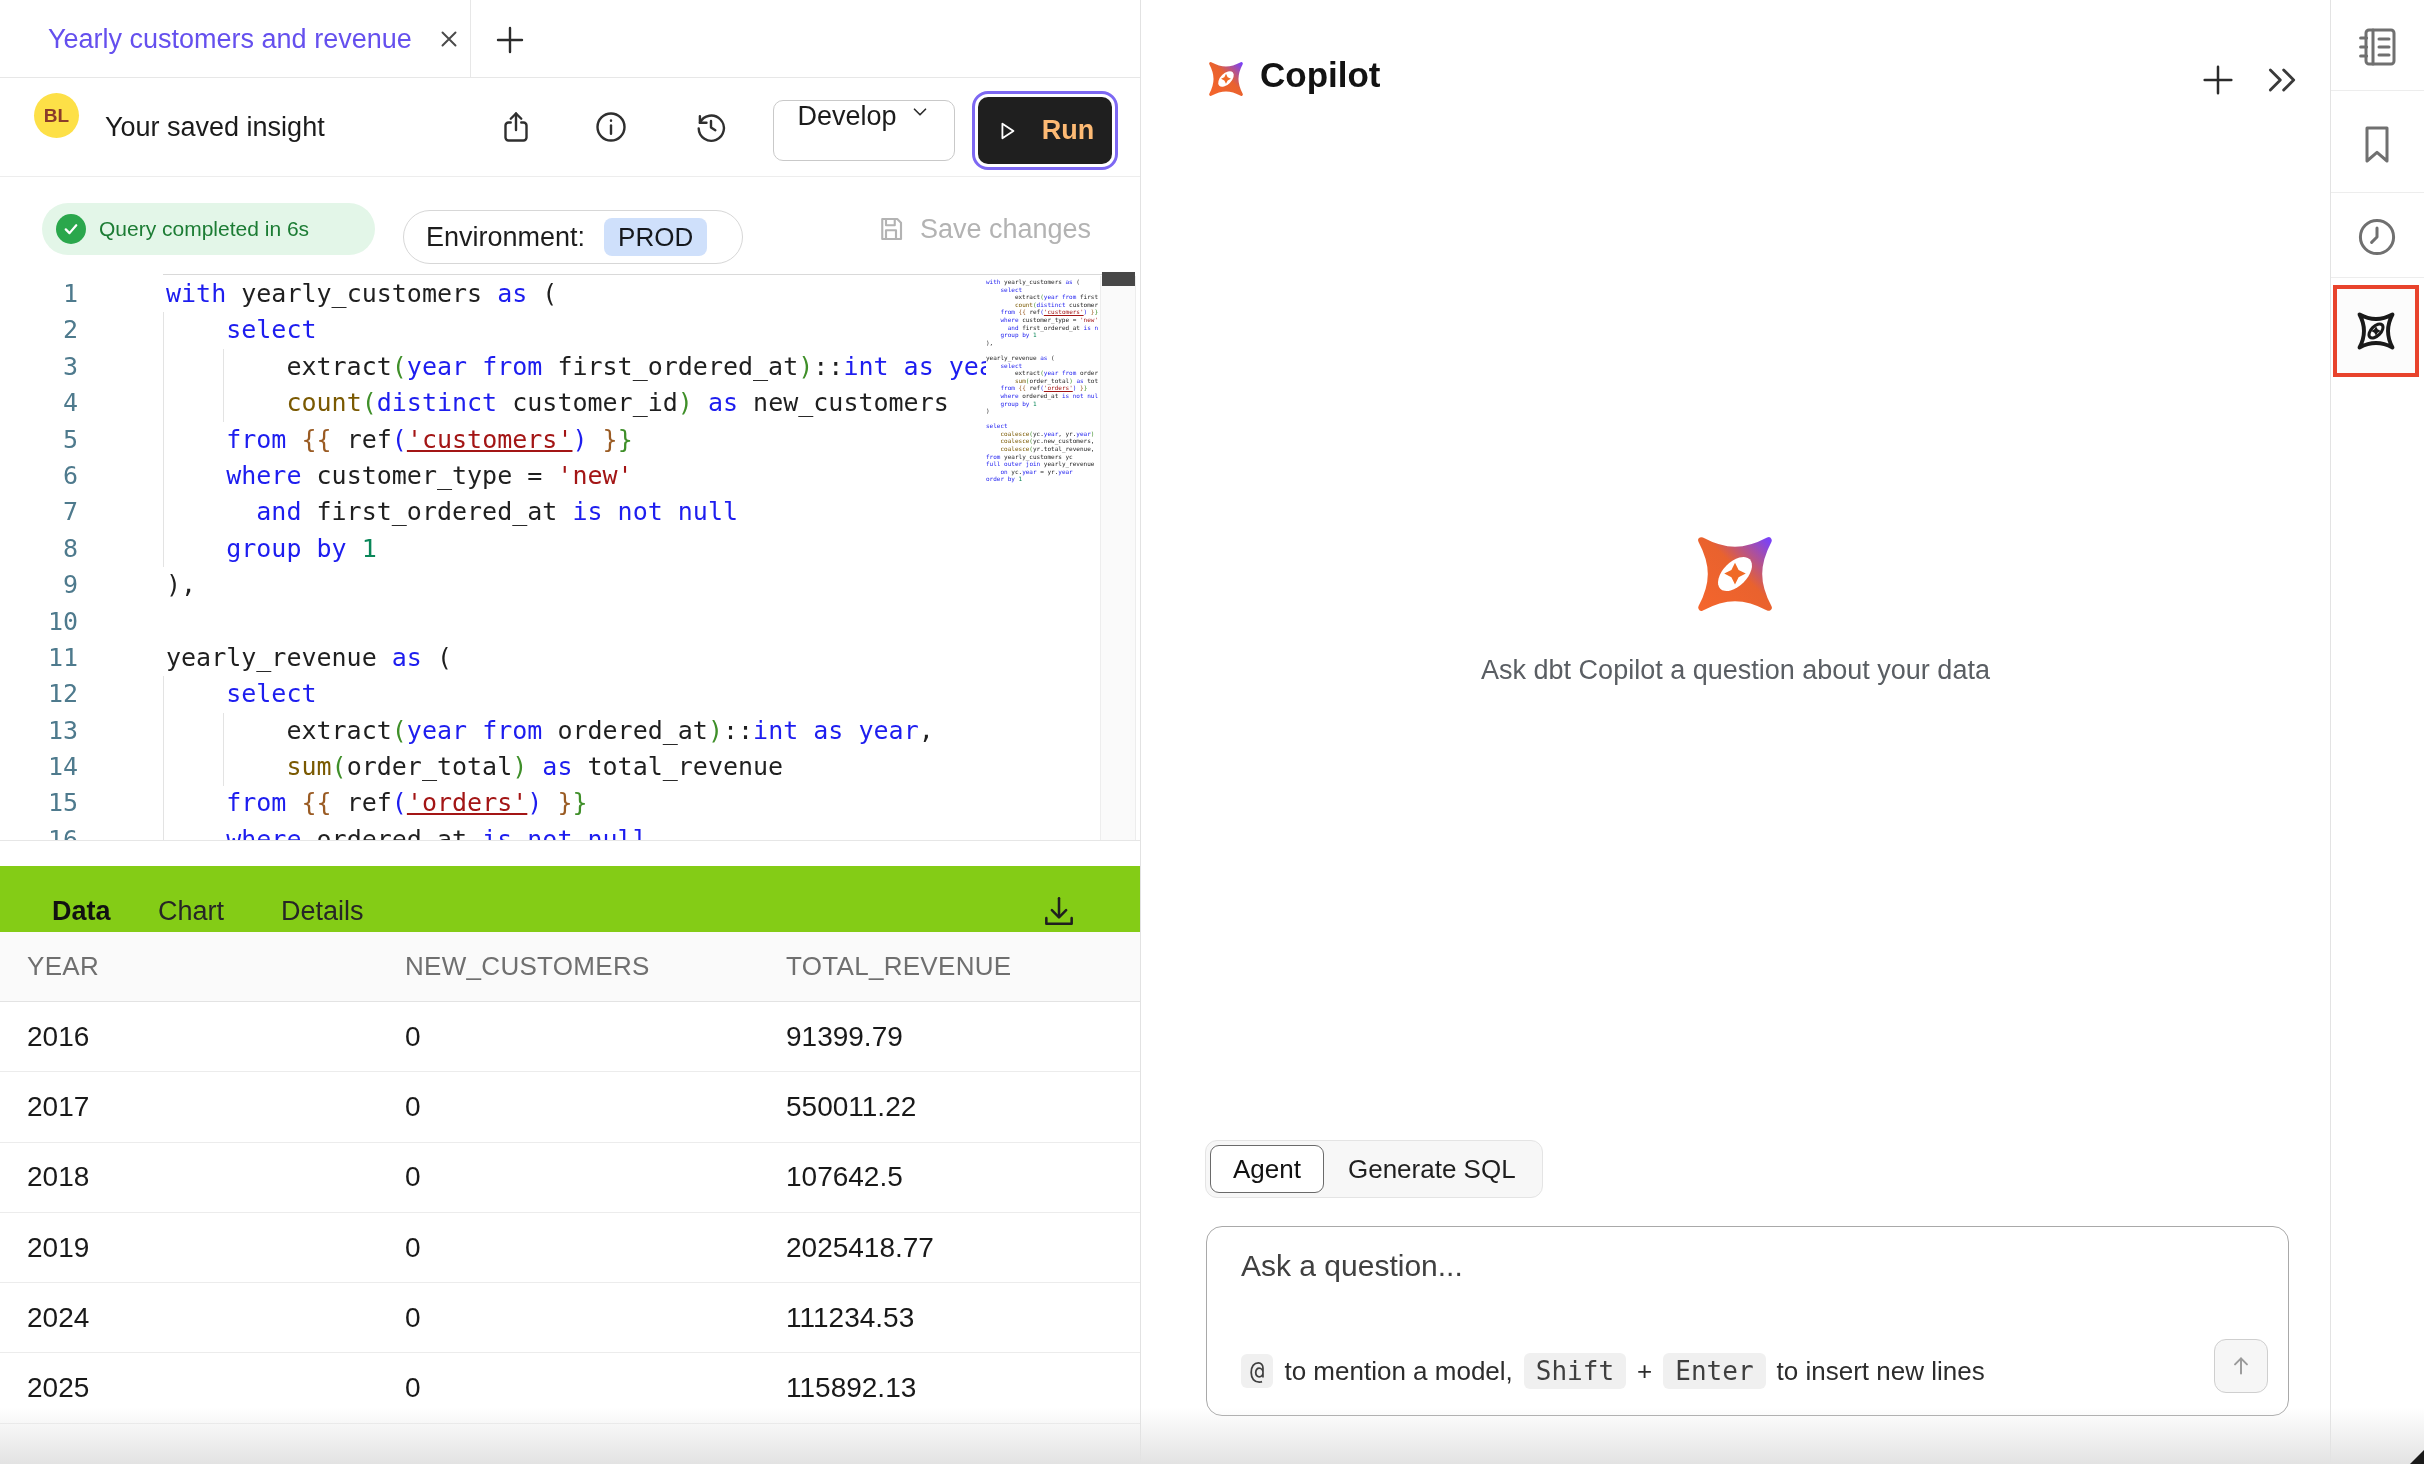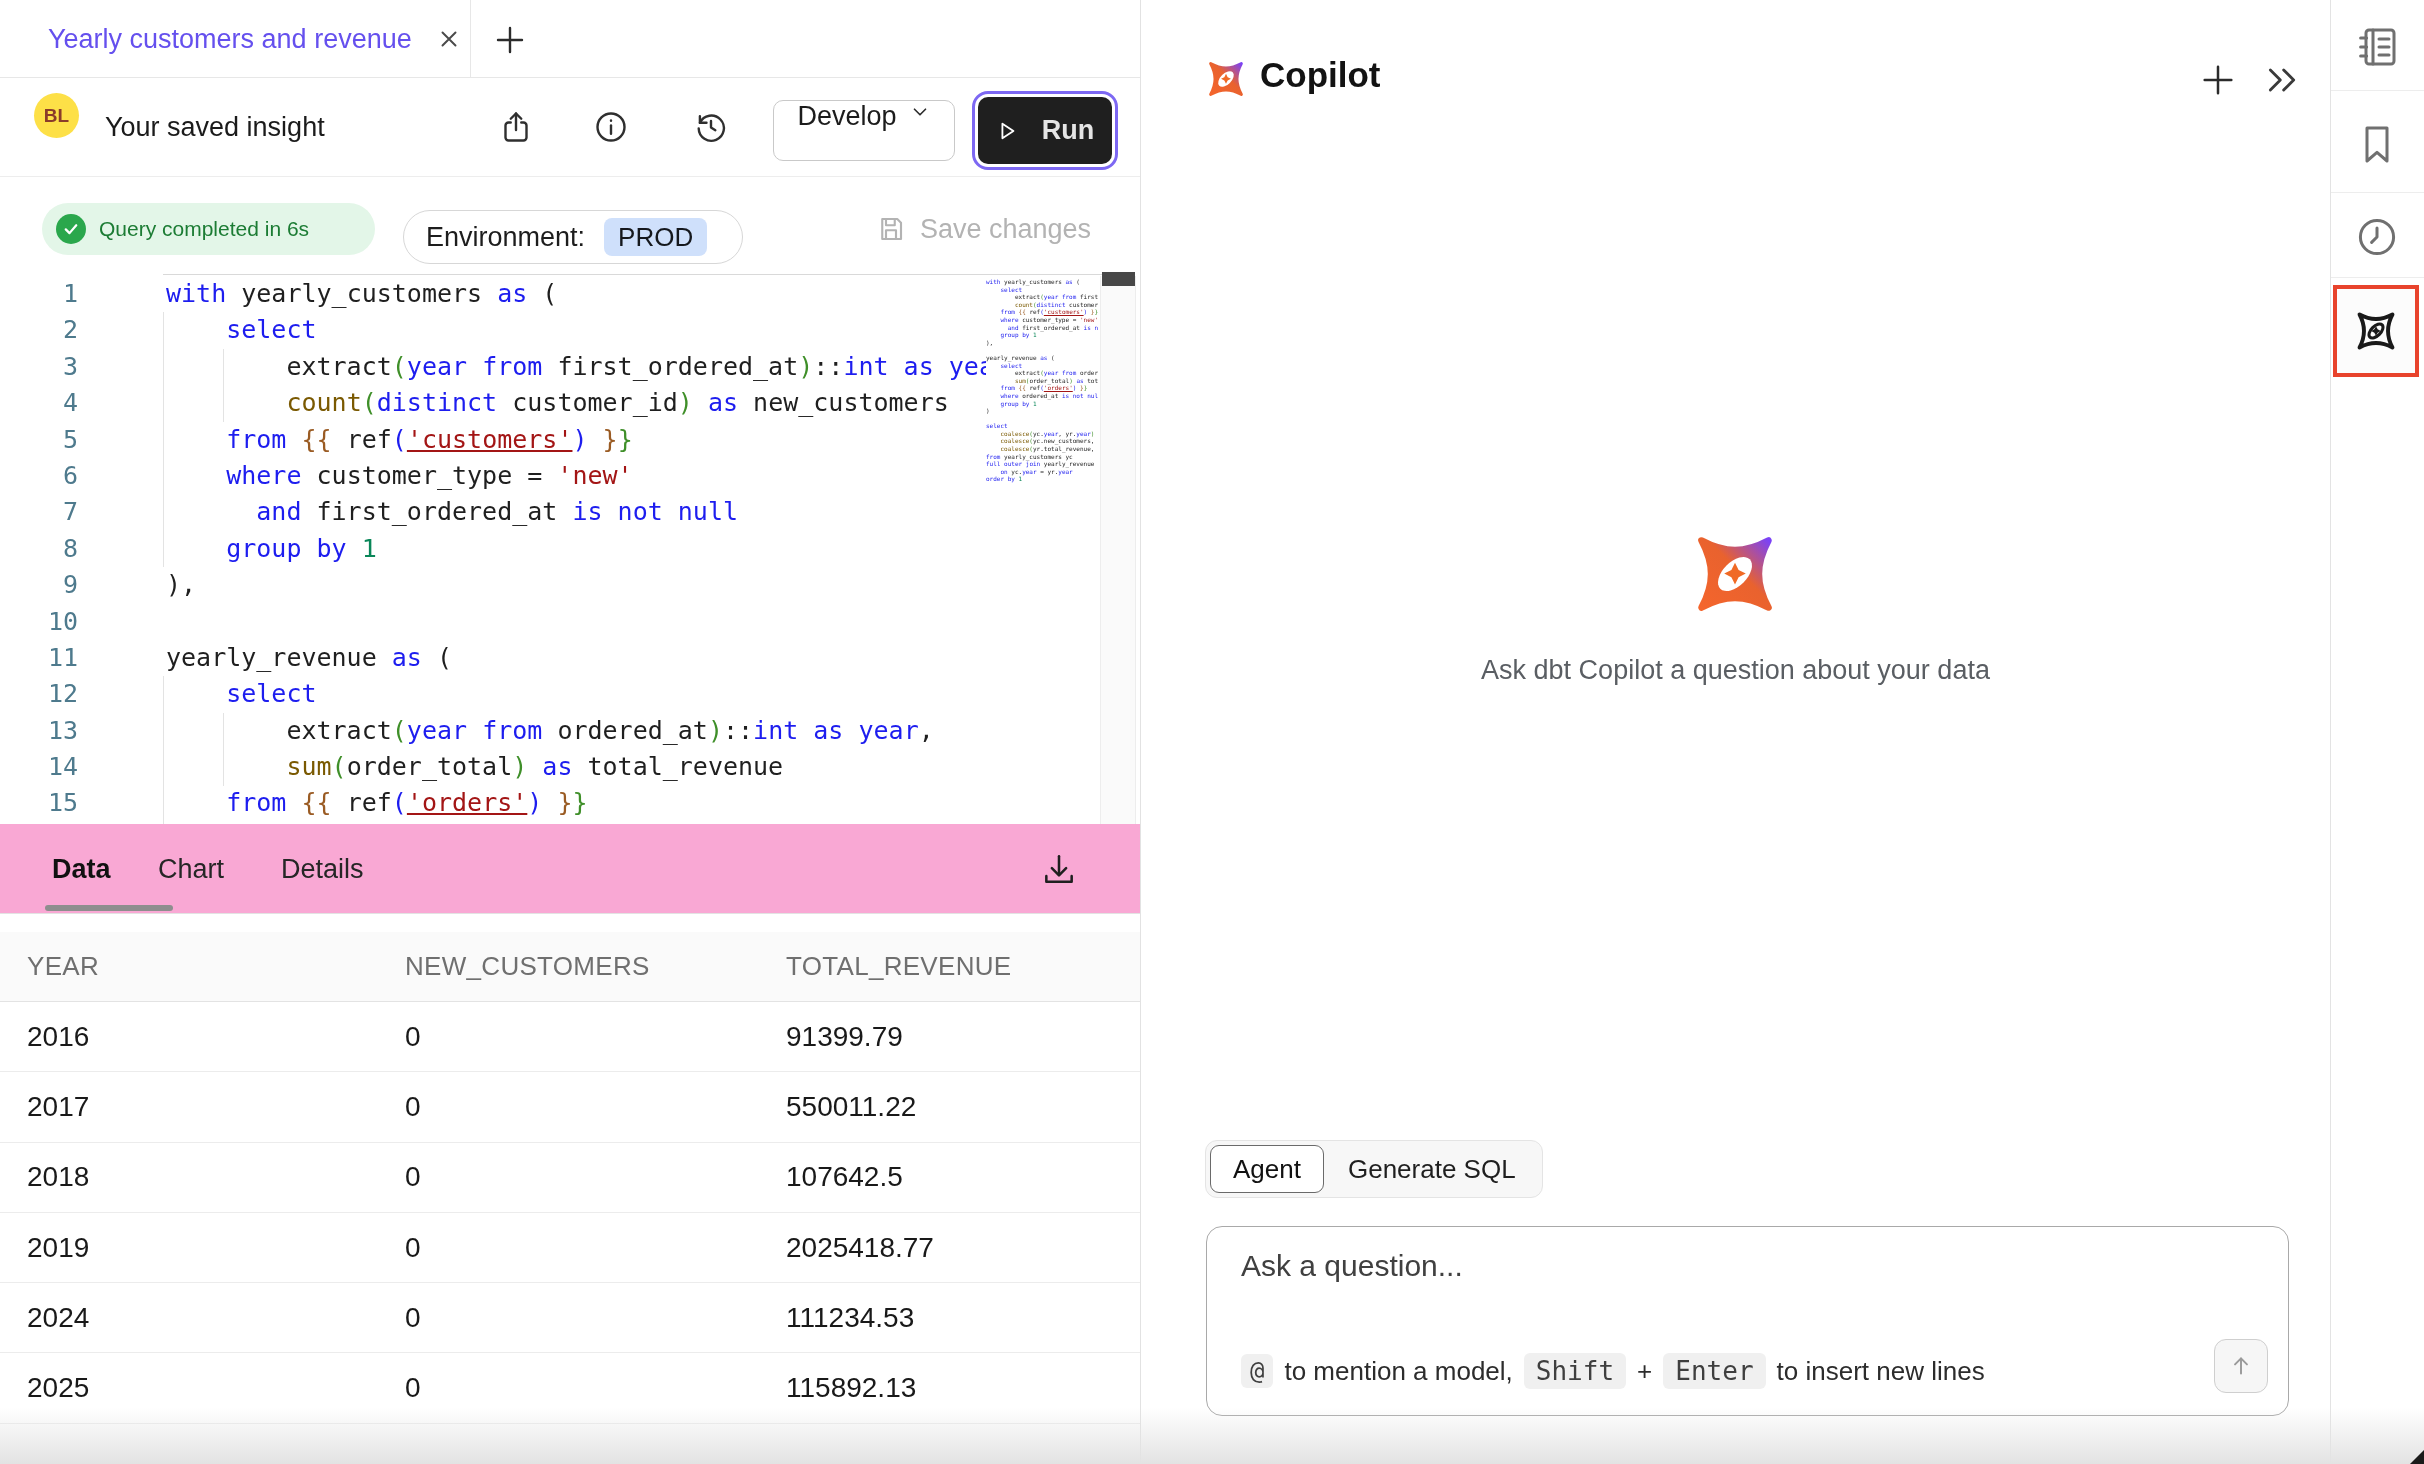--- a/index.html
+++ b/index.html
@@ -16,21 +16,21 @@
   #tab-vsep { position:absolute; left:470px; top:0; width:1px; height:78px; background:#e7e7e7; }
   #new-tab { position:absolute; left:492px; top:22px; width:36px; height:36px; }
 
   
   #toolbar { left:0; top:78px; width:1140px; height:99px; border-bottom:1px solid #ededed; background:#fff; }
   #avatar { position:absolute; left:34px; top:15px; width:45px; height:45px; border-radius:50%; background:#fde047; display:flex; align-items:center; justify-content:center; font-size:19px; font-weight:700; color:#8a3b2a; }
   #insight-title { position:absolute; left:105px; top:0; height:78px; line-height:99px; font-size:27px; color:#1b1b1b; }
   .tool-ic { position:absolute; top:31px; width:36px; height:36px; cursor:pointer; }
   #develop-btn { position:absolute; left:773px; top:22px; width:182px; height:61px; border:1.5px solid #c9c9c9; border-radius:10px; background:#fff; display:flex; justify-content:center; gap:12px; font-size:27px; color:#1c1c1c; }
   #run-wrap { position:absolute; left:972px; top:13px; width:146px; height:79px; border:3.5px solid #7d68f3; border-radius:16px; padding:3px; background:#fff; }
-  #run-btn { width:100%; height:100%; background:#1f1f1f; border-radius:10px; display:flex; align-items:center; justify-content:center; gap:24px; color:#e5e5e5; font-size:27px; font-weight:600; }
+  #run-btn { width:100%; height:100%; background:#1f1f1f; border-radius:10px; display:flex; align-items:center; justify-content:center; gap:24px; color:#fdba74; font-size:27px; font-weight:600; }
 
   
   #status-pill { left:42px; top:203px; width:333px; height:52px; border-radius:26px; background:#e3f6e8; display:flex; align-items:center; gap:13px; padding-left:14px; }
   #check-circle { width:30px; height:30px; border-radius:50%; background:#2aa74c; display:flex; align-items:center; justify-content:center; }
   #status-text { font-size:21px; font-weight:500; color:#1c7c34; }
   #env-btn { left:403px; top:210px; width:340px; height:54px; border:1.5px solid #d7d7d7; border-radius:27px; background:#fff; display:flex; align-items:center; gap:19px; padding:0 18px 0 22px; }
   #env-label { font-size:27px; color:#1d1d1d; }
   #env-value { background:#cfe0fb; border-radius:8px; height:38px; display:flex; align-items:center; padding:0 14px; font-size:26px; font-weight:500; color:#15181d; }
   #save-btn { left:876px; top:203px; height:52px; display:flex; align-items:center; gap:14px; color:#b3b3b3; }
   #save-label { font-size:27px; color:#b3b3b3; }
@@ -45,21 +45,21 @@
   .strlink { color:#a31515; text-decoration:underline; }
   .num { color:#098658; } .pb { color:#1d1def; } .pg { color:#3f8f29; }
   .jb { color:#9a5b23; } .jg { color:#3f8f29; }
   .iguide { position:absolute; width:1px; background:#e3e3e3; }
   #minimap { left:986px; top:278px; width:112px; height:260px; background:#fff; overflow:hidden; font-family:"DejaVu Sans Mono", monospace; font-size:6px; line-height:7.6px; white-space:pre; z-index:2; }
   #sb-track { left:1100px; top:276px; width:36px; height:564px; background:#fafafa; border-left:1px solid #ededed; border-right:1px solid #ededed; }
   #sb-thumb { left:1102px; top:272px; width:33px; height:14px; background:#474747; z-index:3; }
 
   
   #results-divider { left:0; top:840px; width:1140px; height:1px; background:#e6e6e6; }
-  #tabs-row { left:0; top:824px; width:1140px; height:90px; background:#f9a8d4; border-bottom:1px solid #e3e3e3; }
+  #tabs-row { left:0; top:866px; width:1140px; height:90px; background:#84cc16; border-bottom:1px solid #e3e3e3; }
   .rtab { position:absolute; top:0; height:90px; line-height:90px; font-size:27px; color:#262626; cursor:pointer; }
   #rtab-data { left:52px; font-weight:700; color:#111; }
   #rtab-chart { left:158px; }
   #rtab-details { left:281px; }
   #tab-underline { position:absolute; left:45px; top:81px; width:128px; height:6px; border-radius:3px; background:#8e8e8e; }
   #download-btn { position:absolute; left:1040px; top:26px; width:38px; height:38px; }
 
   
   .tgrid { display:grid; grid-template-columns:378px 381px 1fr; align-items:center; padding-left:27px; }
   #thead { left:0; top:932px; width:1140px; height:70px; background:#fafafa; border-bottom:1px solid #e3e3e3; font-size:26px; color:#6f6f6f; letter-spacing:.3px; }

